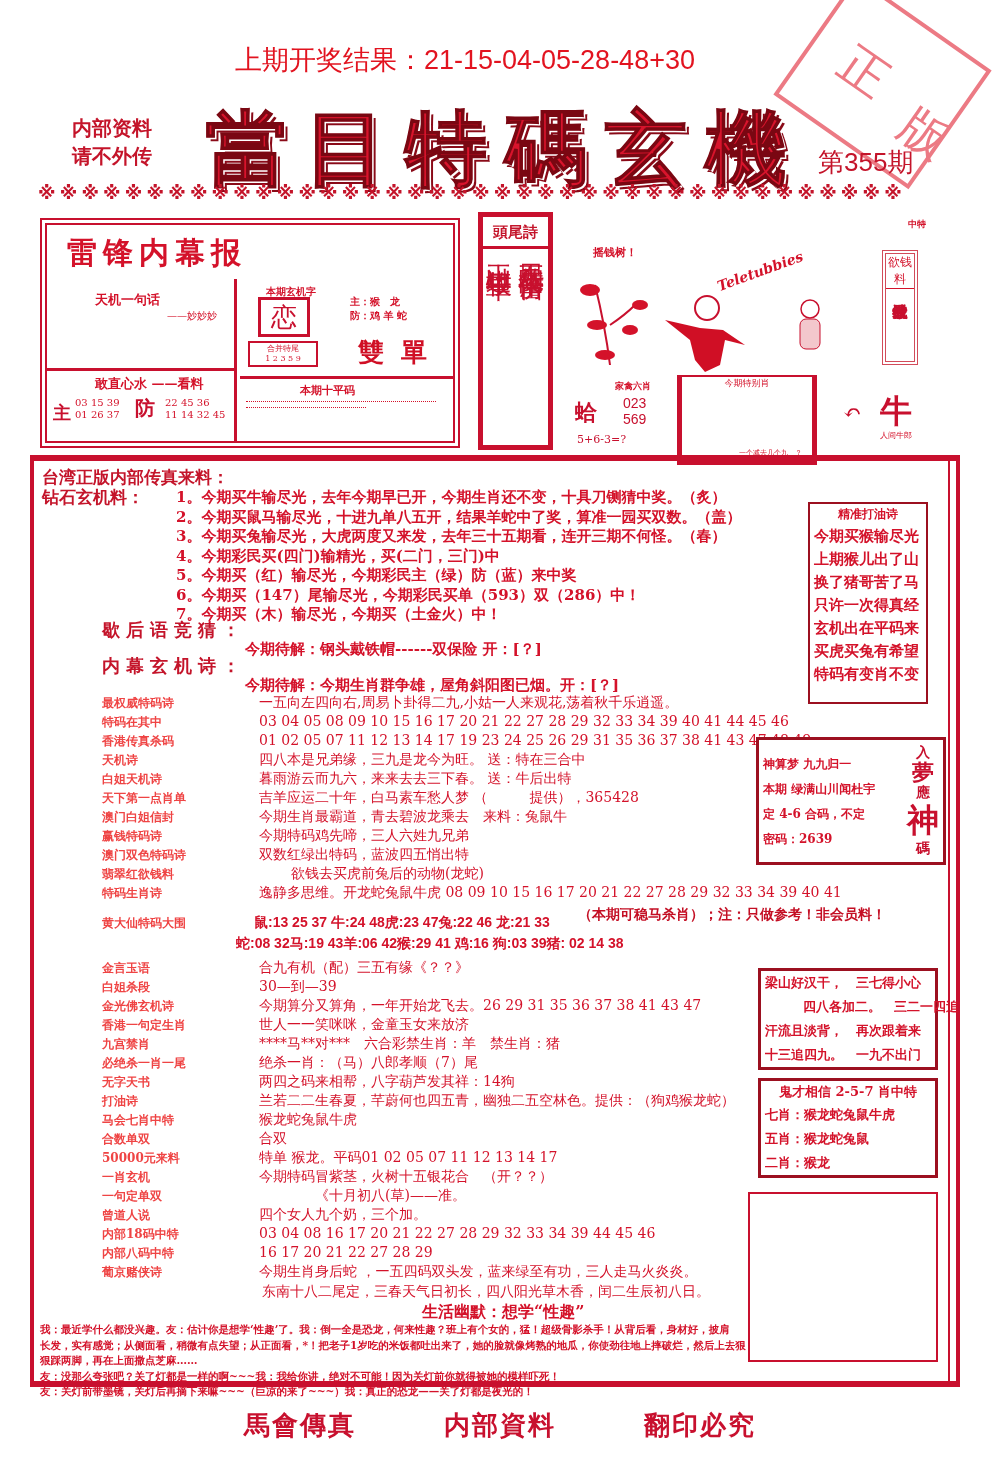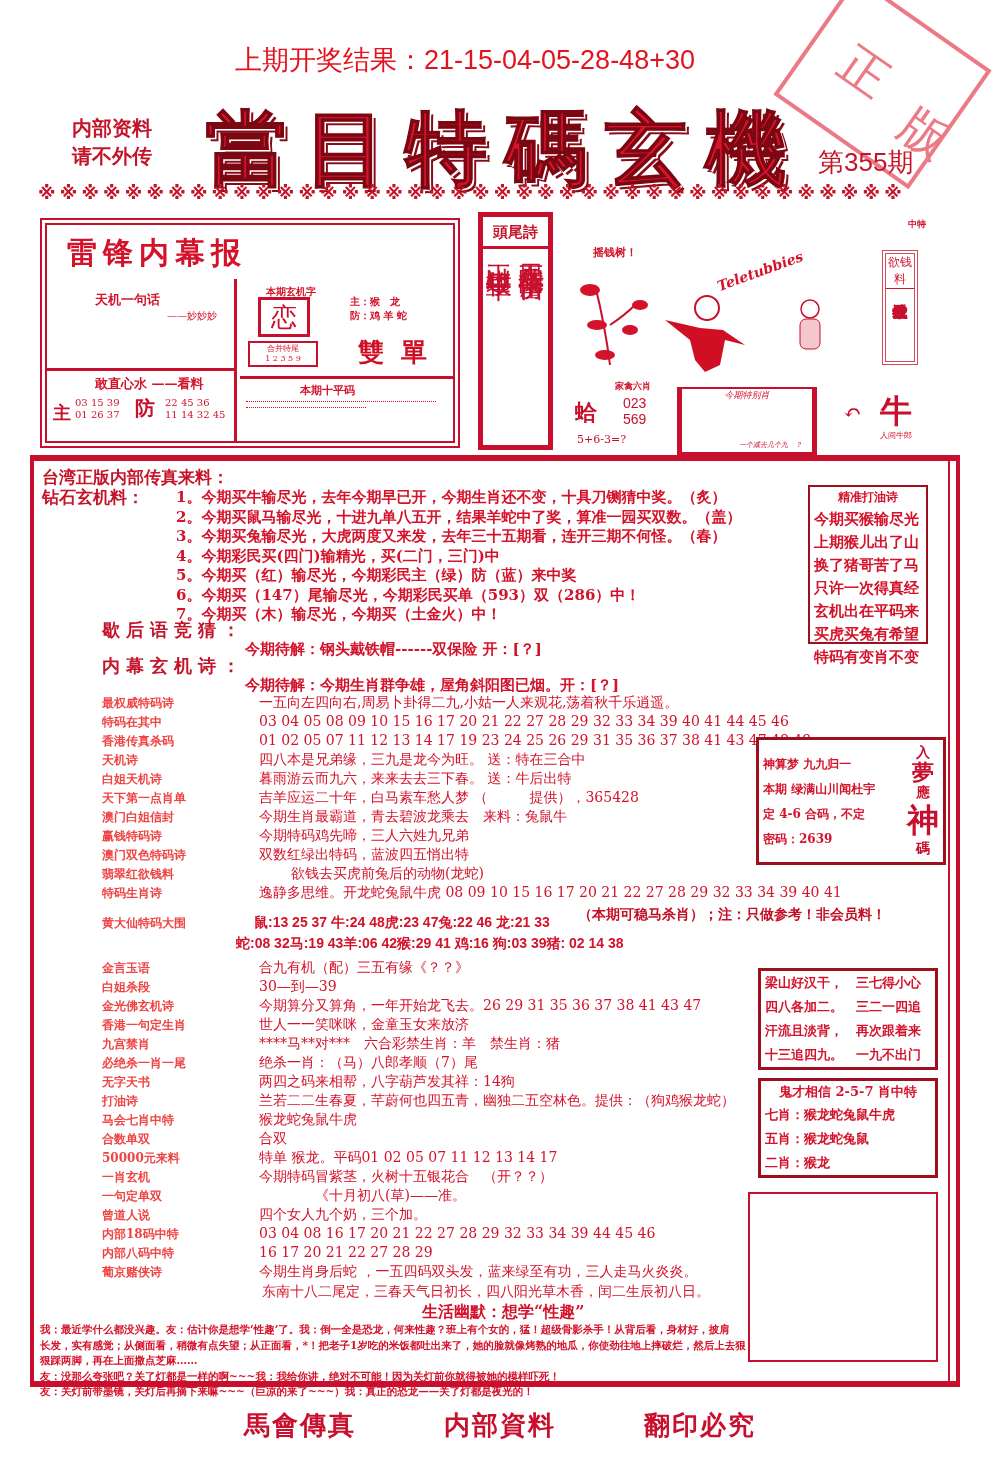--- a/index.html
+++ b/index.html
@@ -137,21 +137,21 @@
   <div style="position:absolute;left:150px;top:48px;font-size:14px;font-style:italic;font-weight:bold;color:#d4122a;transform:rotate(-20deg);">Teletubbies</div>
   <svg style="position:absolute;left:100px;top:75px;" width="90" height="85">
     <circle cx="42" cy="18" r="12" fill="#fff" stroke="#c8102e" stroke-width="2"></circle>
     <path d="M0 30 L35 38 L58 40 L80 55 L60 50 L55 75 L40 82 L30 70 L25 50 Z" fill="#d00f25"></path>
   </svg>
   <svg style="position:absolute;left:225px;top:80px;" width="40" height="65">
     <circle cx="20" cy="14" r="9" fill="#fff" stroke="#c8102e" stroke-width="1.5"></circle>
     <rect x="10" y="24" width="20" height="30" rx="6" fill="#f3c7cc" stroke="#c8102e"></rect>
   </svg>
   <div class="tiny" style="position:absolute;left:50px;top:165px;font-weight:bold;font-size:9px;">家禽六肖</div>
-  <div style="position:absolute;left:112px;top:172px;width:140px;height:70px;border:5px solid #c8102e;border-top-width:4px;font-style:italic;">
+  <div style="position:absolute;left:112px;top:160px;width:140px;height:90px;border:5px solid #c8102e;border-top-width:4px;">
     <div class="tiny" style="text-align:center;font-size:9px;margin-top:-2px;background:#fff;">今期特别肖</div>
     <div class="tiny" style="position:absolute;bottom:2px;right:10px;font-size:7px;">一个减去几个九　？</div>
   </div>
   <div style="position:absolute;left:10px;top:183px;font-size:22px;font-weight:bold;color:#c8102e;">蛤</div>
   <div style="position:absolute;left:58px;top:180px;font-size:14px;color:#c8102e;line-height:16px;font-family:'Liberation Sans',sans-serif;">
     <div>023</div>
     <div>569</div>
   </div>
   <div style="position:absolute;left:12px;top:218px;font-size:11px;color:#c8102e;">5+6-3=?</div>
   <div style="position:absolute;left:278px;top:185px;font-size:22px;color:#c8102e;">↶</div>
@@ -311,21 +311,21 @@
 
 <div class="txt" style="left:422px;top:1302px;font-size:16px;font-weight:bold;">生活幽默：想学“性趣”</div>
 <div class="abs" id="humor" style="left:40px;top:1322px;width:720px;">
   <div>我：最近学什么都没兴趣。友：估计你是想学‘性趣’了。我：倒一全是恐龙，何来性趣？班上有个女的，猛！超级骨影杀手！从背后看，身材好，披肩</div>
   <div>长发，实有感觉；从侧面看，稍微有点失望；从正面看，*！把老子1岁吃的米饭都吐出来了，她的脸就像烤熟的地瓜，你使劲往地上摔破烂，然后上去狠</div>
   <div>狠踩两脚，再在上面撒点芝麻……</div>
   <div>友：没那么夸张吧？关了灯都是一样的啊~~~我：我给你讲，绝对不可能！因为关灯前你就得被她的模样吓死！</div>
   <div>友：关灯前带墨镜，关灯后再摘下来嘛~~~（巨凉的来了~~~）我：真正的恐龙——关了灯都是夜光的！</div>
 </div>
 
-<div class="side-box" style="left:808px;top:485px;width:120px;height:159px;">
+<div class="side-box" style="left:808px;top:502px;width:120px;height:202px;">
   <div class="line" style="text-align:center;font-size:12px;">精准打油诗</div>
   <div class="line">今期买猴输尽光</div>
   <div class="line">上期猴儿出了山</div>
   <div class="line">换了猪哥苦了马</div>
   <div class="line">只许一次得真经</div>
   <div class="line">玄机出在平码来</div>
   <div class="line">买虎买兔有希望</div>
   <div class="line">特码有变肖不变</div>
 </div>
 
@@ -338,21 +338,21 @@
     <div style="font-size:14px;">入</div>
     <div style="font-size:22px;">夢</div>
     <div style="font-size:14px;">應</div>
     <div style="font-size:32px;line-height:36px;">神</div>
     <div style="font-size:14px;">碼</div>
   </div>
 </div>
 
 <div class="side-box" style="left:758px;top:968px;width:180px;height:102px;border-width:3px;">
   <div class="line" style="font-size:13px;padding:3px 4px;">梁山好汉干，　三七得小心</div>
-  <div class="line" style="font-size:13px;padding:3px 4px;">四八各加二。　三二一四追</div>
+  <div class="line" style="font-size:13px;padding:3px 12px;margin-left:30px;">四八各加二。　三二一四追</div>
   <div class="line" style="font-size:13px;padding:3px 4px;">汗流且淡背，　再次跟着来</div>
   <div class="line" style="font-size:13px;padding:3px 4px;">十三追四九。　一九不出门</div>
 </div>
 
 <div class="side-box" style="left:758px;top:1078px;width:180px;height:100px;border-width:3px;">
   <div class="line" style="font-size:13px;text-align:center;">鬼才相信 2-5-7 肖中特</div>
   <div class="line" style="font-size:13px;padding:3px 4px;">七肖：猴龙蛇兔鼠牛虎</div>
   <div class="line" style="font-size:13px;padding:3px 4px;">五肖：猴龙蛇兔鼠</div>
   <div class="line" style="font-size:13px;padding:3px 4px;">二肖：猴龙</div>
 </div>

